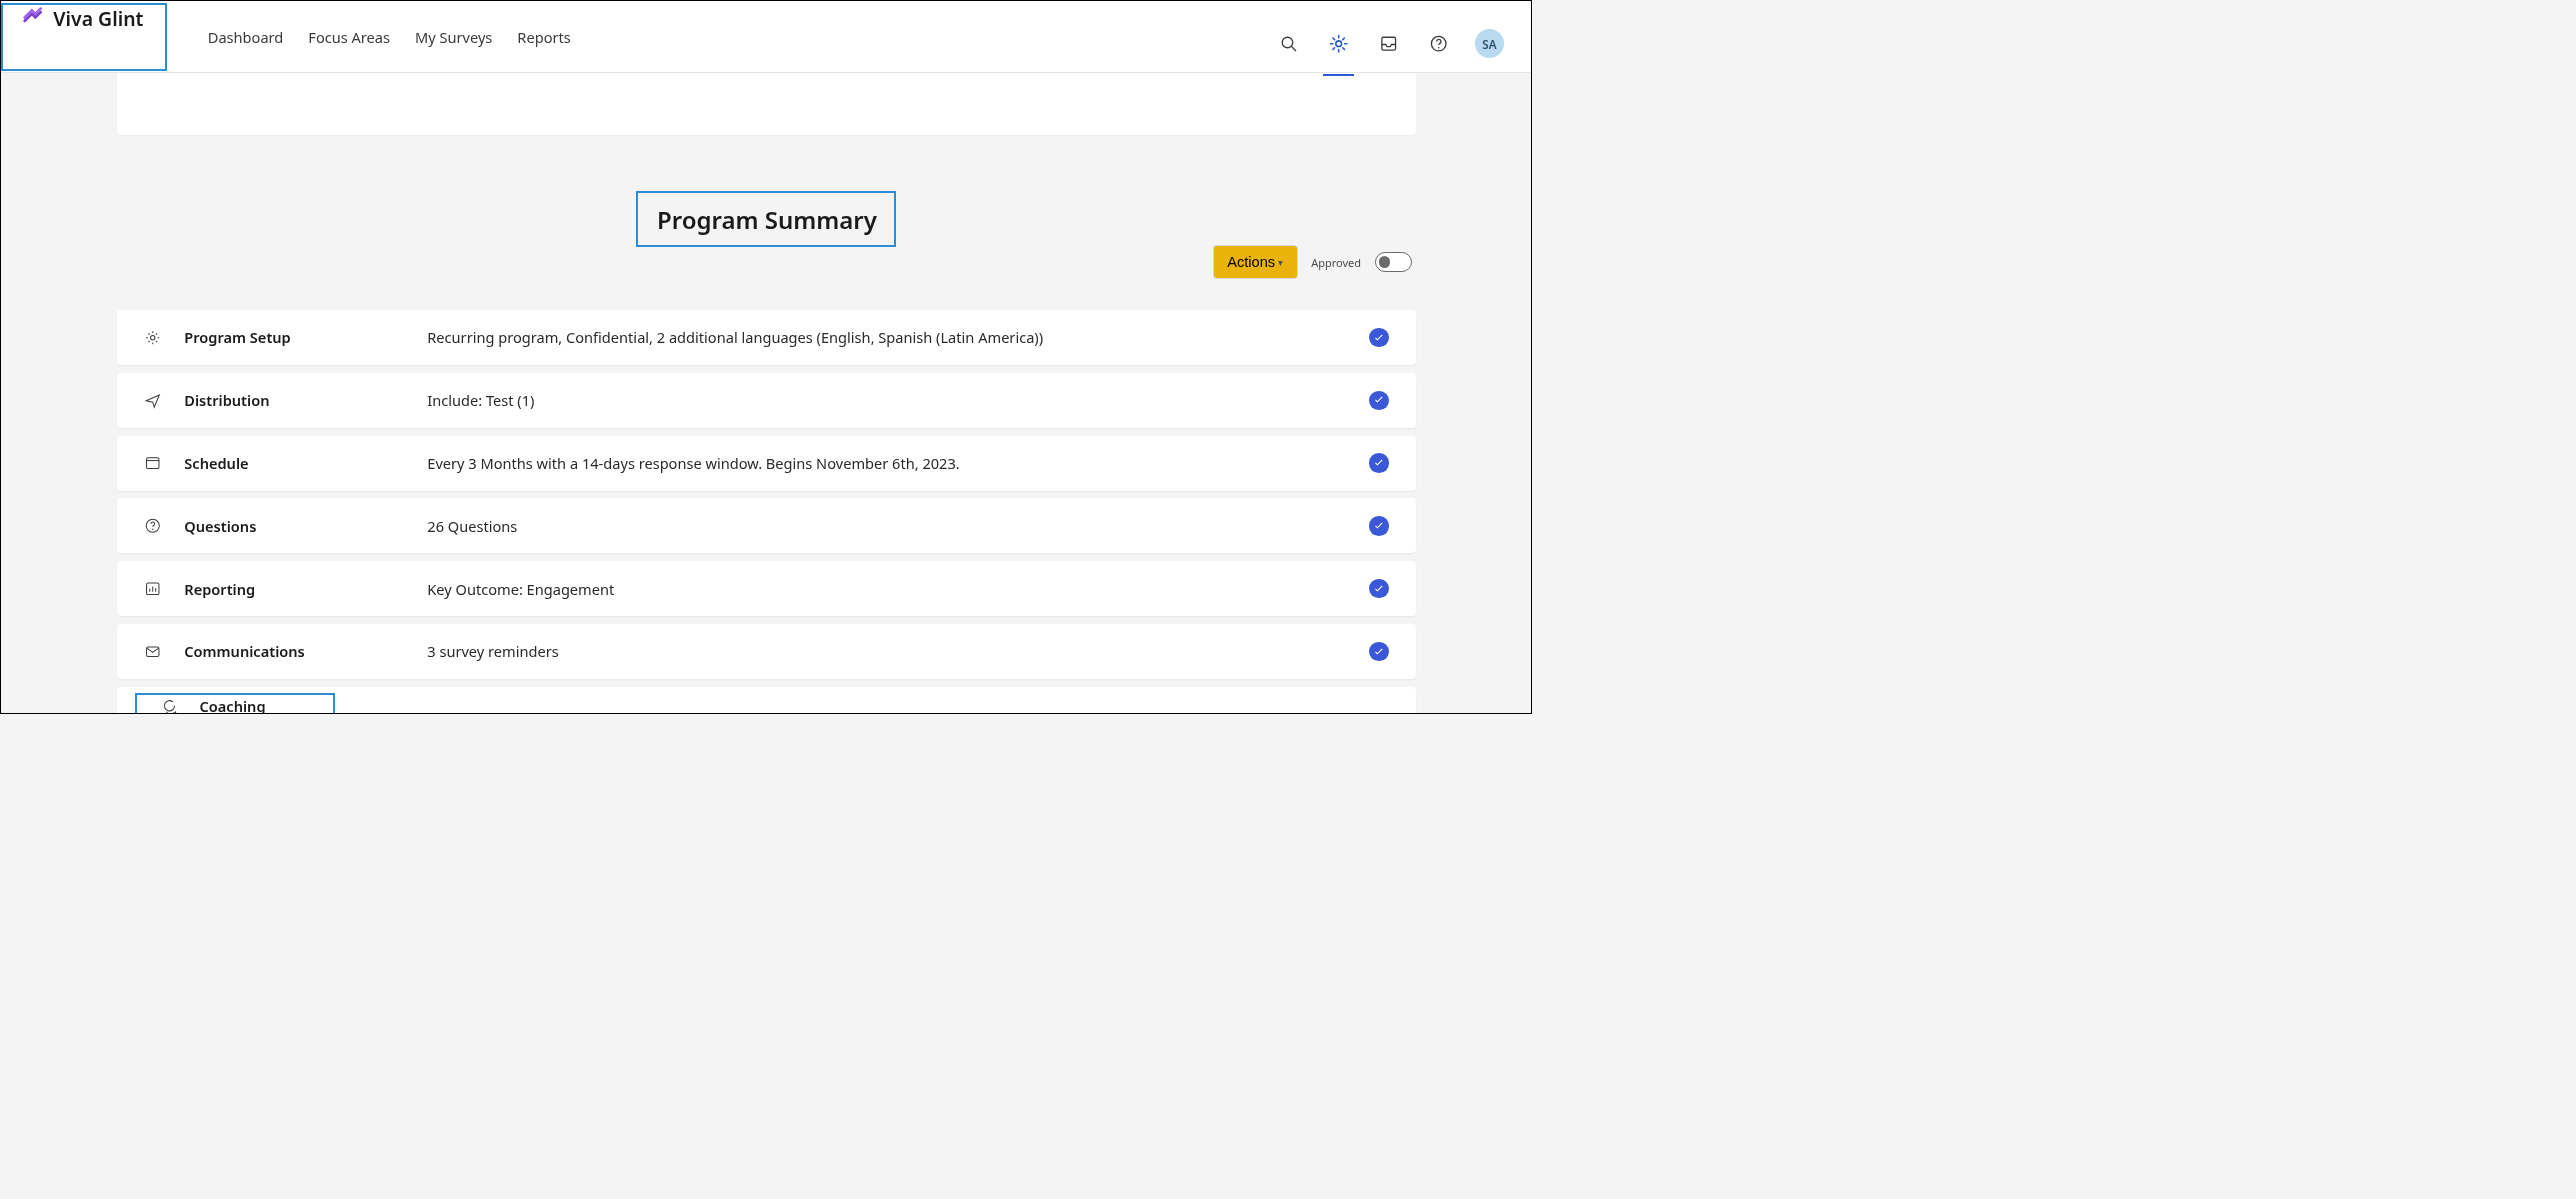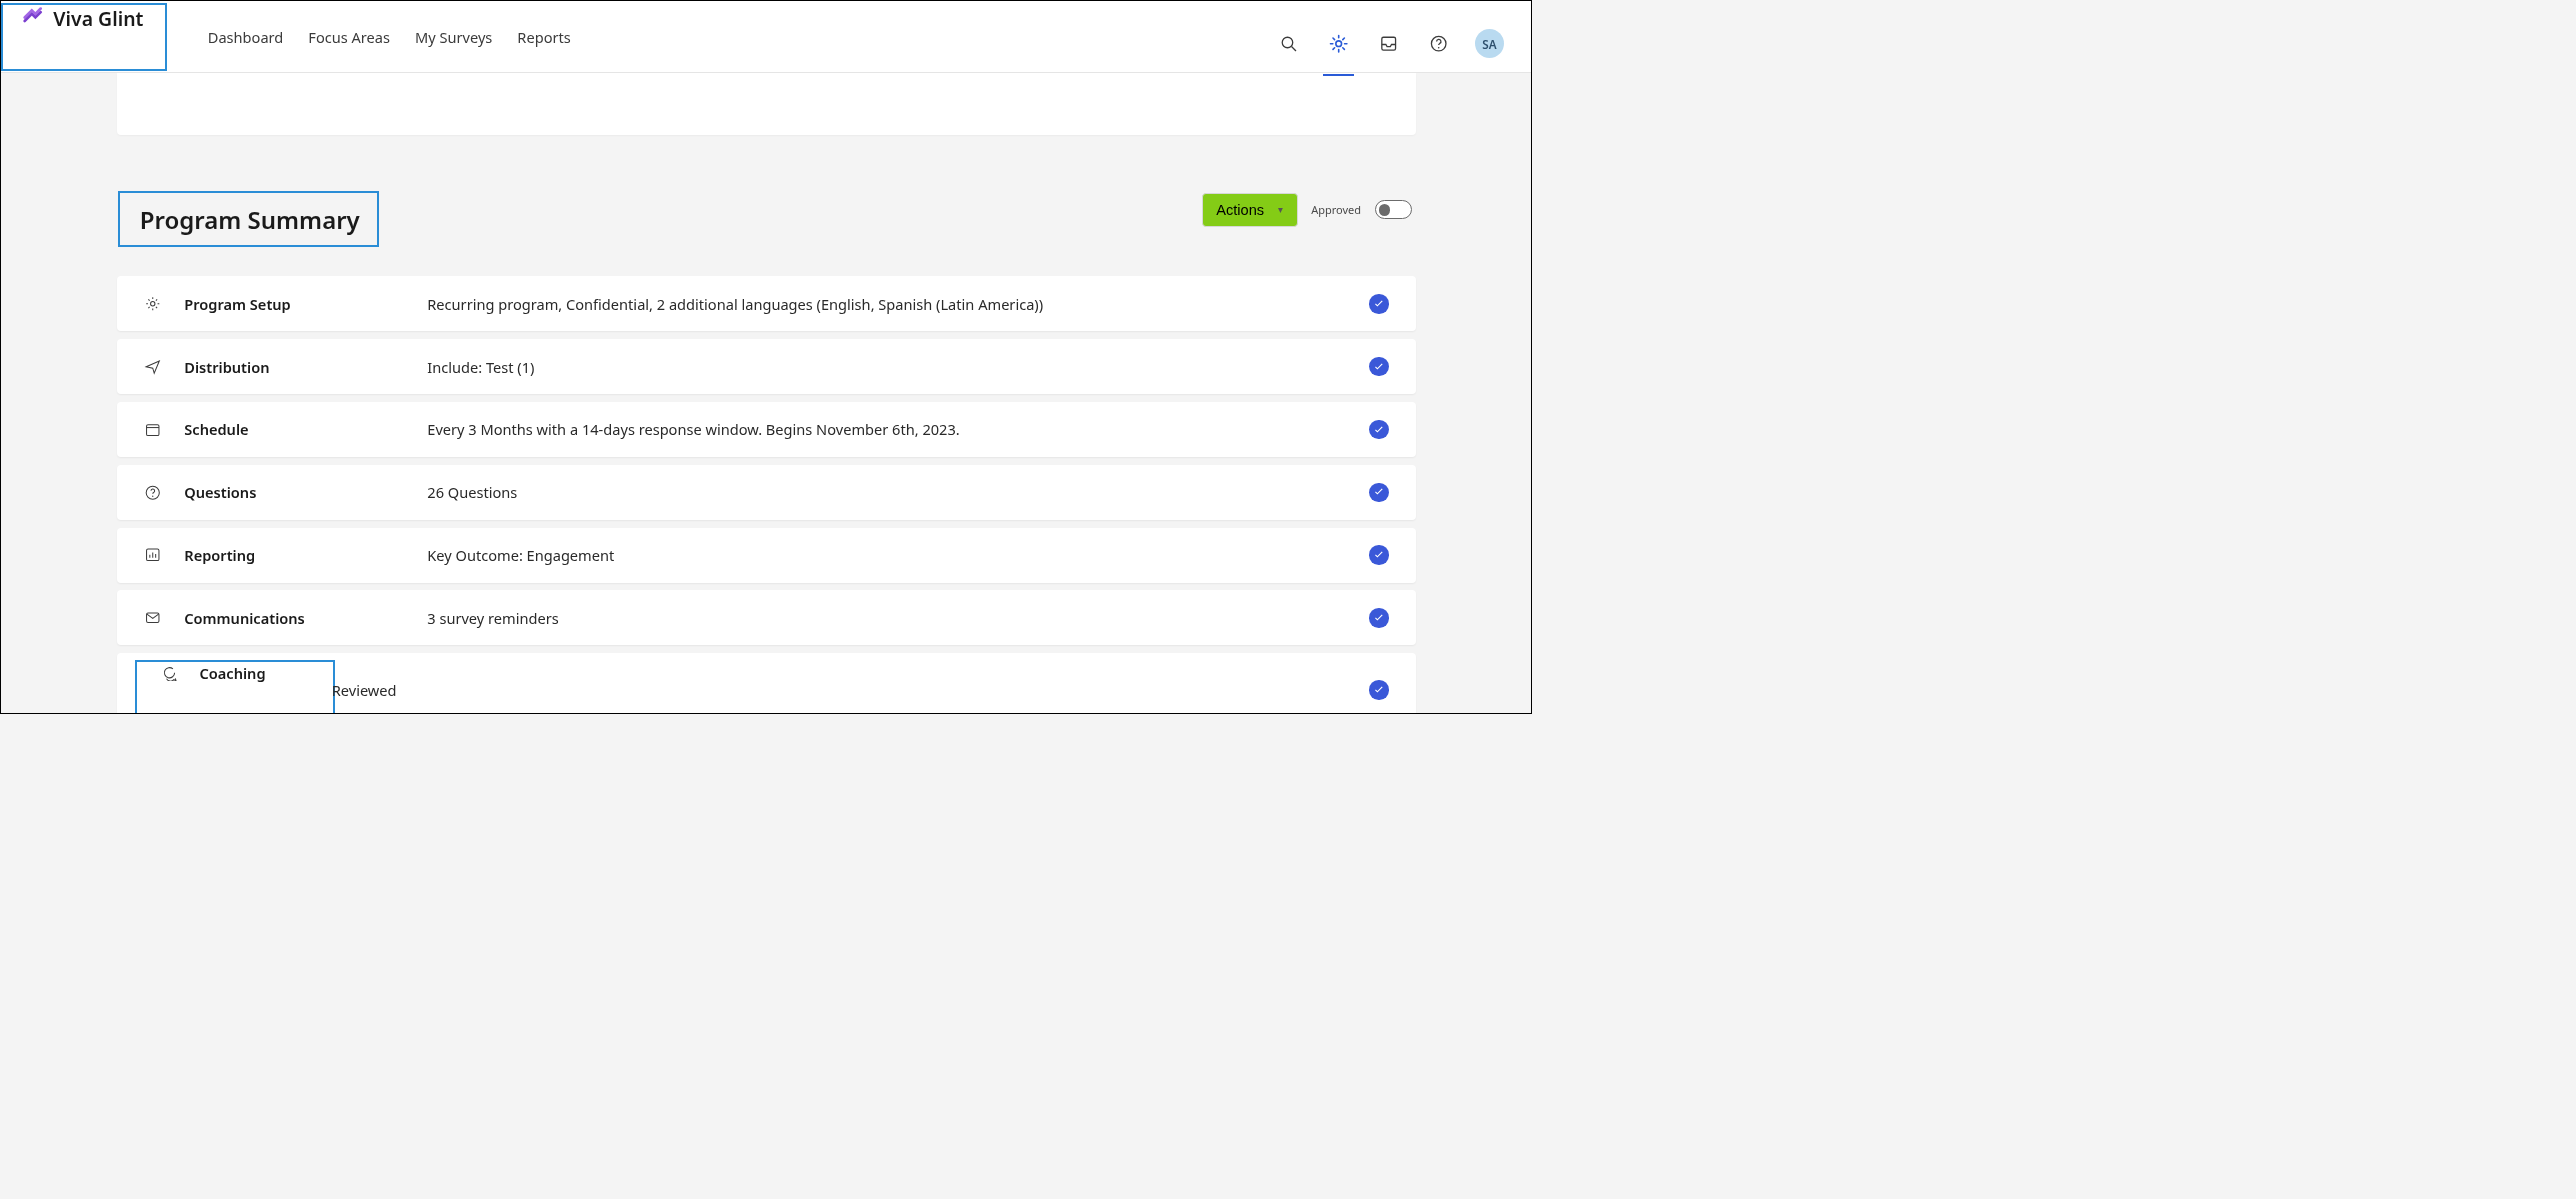--- a/index.html
+++ b/index.html
@@ -91,45 +91,46 @@
     height: 62px;
     border-radius: 0 0 3.9px 3.9px;
     box-shadow: 0 1px 1.9px rgba(0,0,0,.04);
   }
 
   
   .section-head {
     width: 1299px;
     margin: 0 auto;
     display:flex;
-    align-items:flex-start;
+    align-items:center;
     margin-bottom: 31px;
     padding: 0 3.9px;
+    flex-direction: column;
   }
   .section-title-wrap {
     padding: 9.7px 17.5px 9.7px 19.4px;
   }
   .section-title {
     font-size: 24px;
     font-weight: 600;
     color:#1a1a1a;
   }
   .section-head-right {
     margin-left:auto;
     display:flex;
     align-items:center;
     gap: 13.6px;
   }
   .actions-btn {
-    background:#84cc16;
+    background:#eab308;
     border:1px solid #d7d7d7;
     border-radius:3.9px;
     padding: 7.8px 13.6px;
     font-size:14.6px;
-    display:flex; align-items:center; gap:14px;
+    display:flex; align-items:center; gap:3px;
     cursor:pointer;
   }
   .actions-btn .chev { font-size:9.7px; color:#555;}
   .approved-label {
     font-size:11px;
     color:#4a4a4a;
   }
   .toggle {
     width: 37px; height:19.4px;
     border:1px solid #6b6b6b;

